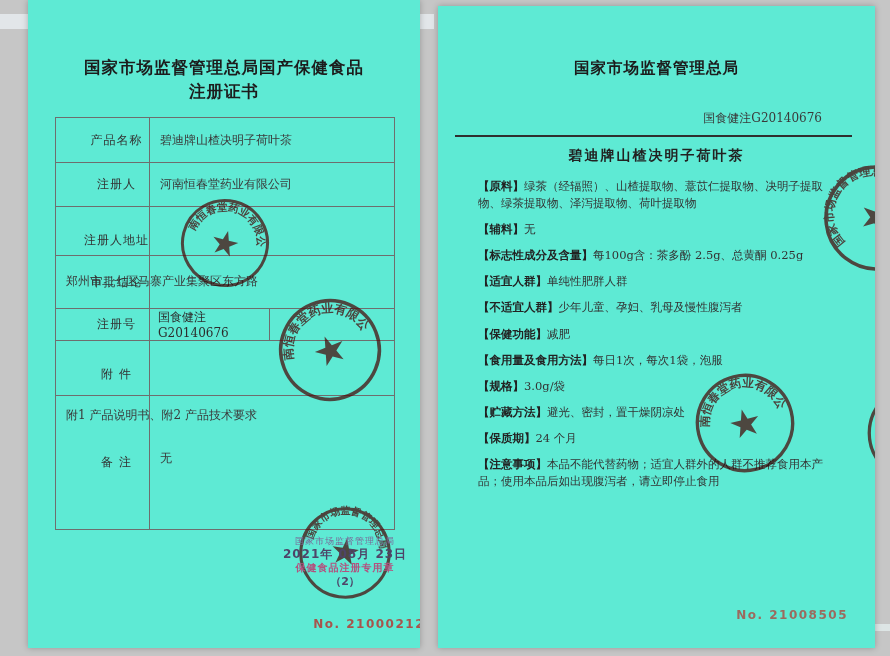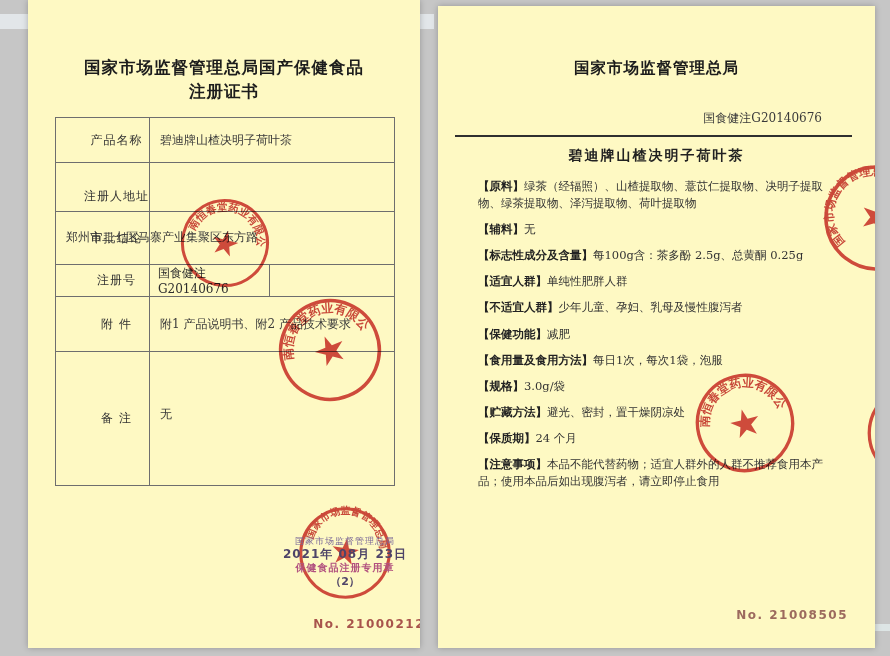--- a/index.html
+++ b/index.html
@@ -2,21 +2,21 @@
 <html><head>
 <meta charset="utf-8">
 <style>
   html,body{margin:0;padding:0;}
   body{
     width:890px;height:656px;position:relative;overflow:hidden;
     background:#c6c6c6;
     font-family:"DejaVu Serif","Liberation Serif",serif;
     color:#2d2d2d;
   }
-  .page{position:absolute;background:#fef9c3;overflow:hidden;box-shadow:0 0 6px rgba(0,0,0,.25);}
+  .page{position:absolute;background:#5eead4;overflow:hidden;box-shadow:0 0 6px rgba(0,0,0,.25);}
   .page-left{left:28px;top:0;width:392px;height:648px;}
   .page-right{left:438px;top:6px;width:437px;height:642px;}
   .scan-band{position:absolute;pointer-events:none;}
 
   
   .cert-title{margin-top:56px;text-align:center;font-weight:bold;font-size:16.5px;
     line-height:1.45;letter-spacing:1px;color:#1c1c1c;}
   .cert-table{position:absolute;left:27px;top:117px;width:340px;
     border:1px solid #6e6e6e;box-sizing:border-box;font-size:12px;}
   .trow{display:flex;border-bottom:1px solid #6e6e6e;box-sizing:border-box;}
@@ -73,32 +73,36 @@
   <div class="cert-title">
     <div>国家市场监督管理总局国产保健食品</div>
     <div>注册证书</div>
   </div>
 
   <div class="cert-table">
     <div class="trow" style="height:45px;">
       <div class="tlabel">产品名称</div>
       <div class="tvalue">碧迪牌山楂决明子荷叶茶</div>
     </div>
+    <div class="trow" style="height:44px;">
+      <div class="tlabel">注册人</div>
+      <div class="tvalue">河南恒春堂药业有限公司</div>
+    </div>
     <div class="trow" style="height:49px;flex-direction:column;">
       <div class="tlabel">注册人地址</div>
       <div class="tvalue">郑州市二七区马寨产业集聚区东方路</div>
     </div>
     <div class="trow" style="height:53px;">
       <div class="tlabel">审批结论</div>
     </div>
     <div class="trow" style="height:32px;">
       <div class="tlabel">注册号</div>
       <div class="regcell">国食健注G20140676</div>
     </div>
-    <div class="trow" style="height:55px;">
+    <div class="trow" style="height:55px;flex-direction:column;">
       <div class="tlabel">附 件</div>
       <div class="tvalue">附1 产品说明书、附2 产品技术要求</div>
     </div>
     <div class="trow" style="height:133px;">
       <div class="tlabel">备 注</div>
       <div class="tvalue" style="align-items:flex-start;padding-top:54px;">无</div>
     </div>
   </div>
 
   <svg class="stamp" width="100" height="100" viewBox="0 0 120 120" style="left:147px;top:193px;transform:rotate(14deg);">

